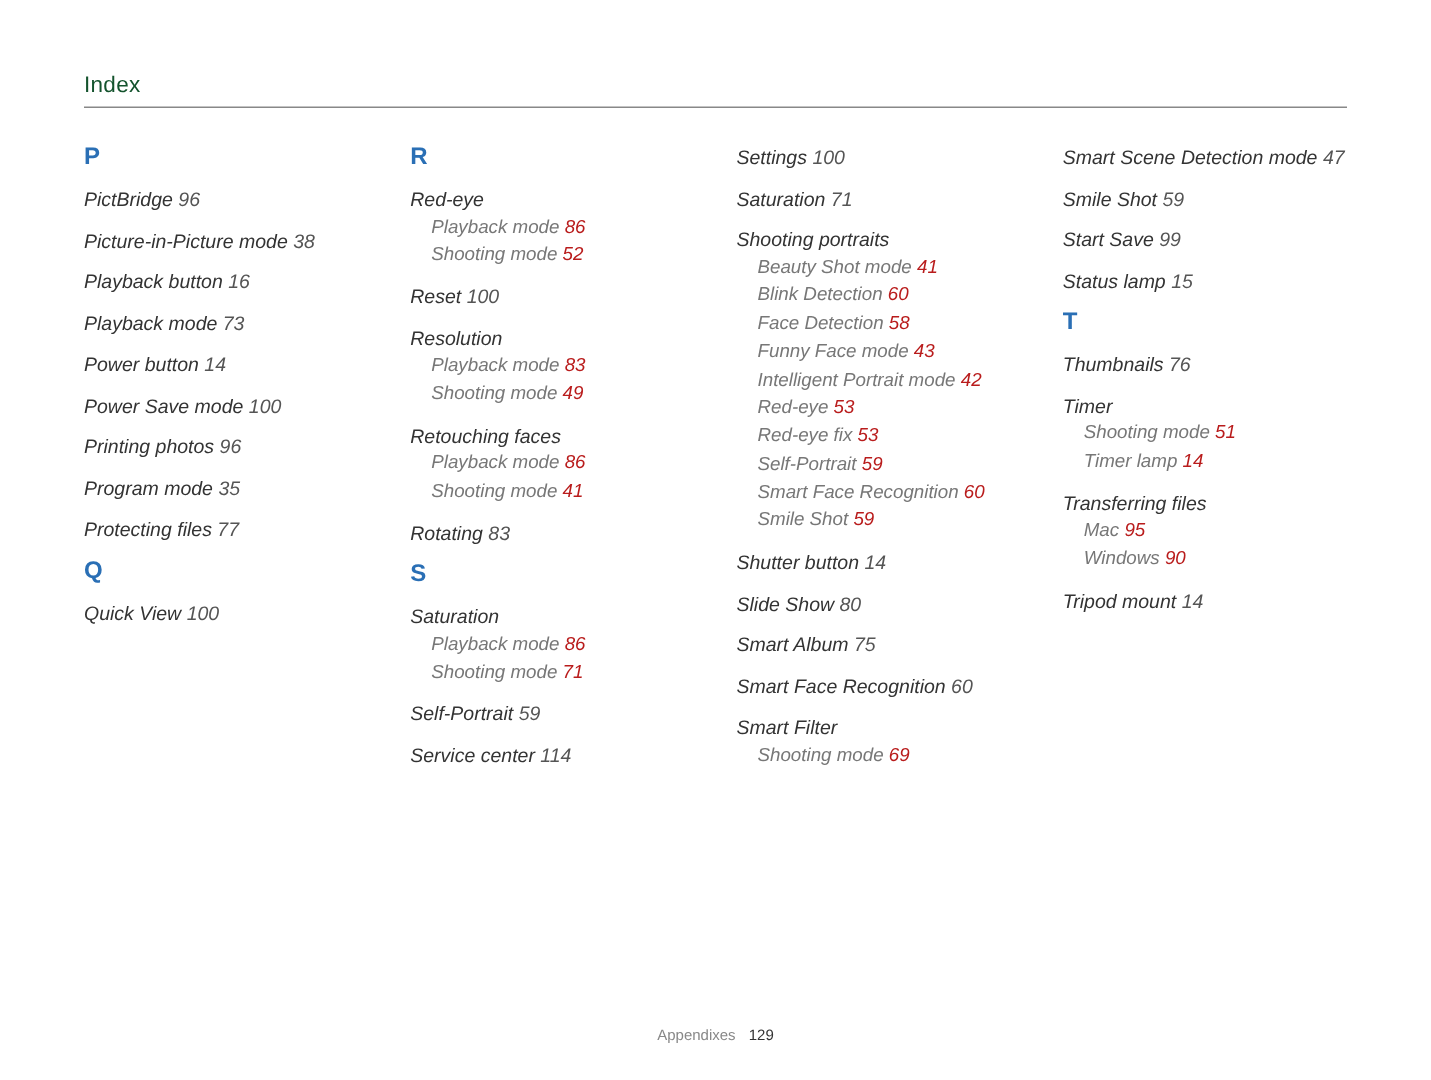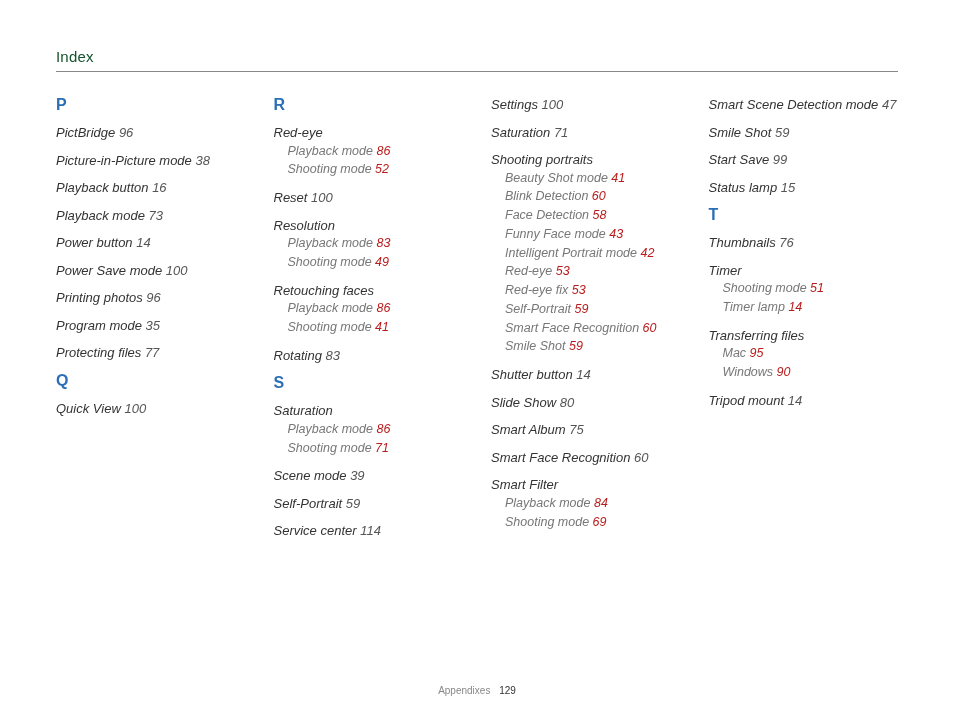--- a/index.html
+++ b/index.html
@@ -93,33 +93,32 @@
       </div>
       <div class="col">
         <div class="letter first">R</div>
         <div class="entry"><span class="title">Red-eye</span><div class="sub"><span>Playback mode</span>  <span class="pg">86</span></div><div class="sub"><span>Shooting mode</span>  <span class="pg">52</span></div></div>
         <div class="entry"><span class="title">Reset</span>  <span class="pg">100</span></div>
         <div class="entry"><span class="title">Resolution</span><div class="sub"><span>Playback mode</span>  <span class="pg">83</span></div><div class="sub"><span>Shooting mode</span>  <span class="pg">49</span></div></div>
         <div class="entry"><span class="title">Retouching faces</span><div class="sub"><span>Playback mode</span>  <span class="pg">86</span></div><div class="sub"><span>Shooting mode</span>  <span class="pg">41</span></div></div>
         <div class="entry"><span class="title">Rotating</span>  <span class="pg">83</span></div>
         <div class="letter">S</div>
         <div class="entry"><span class="title">Saturation</span><div class="sub"><span>Playback mode</span>  <span class="pg">86</span></div><div class="sub"><span>Shooting mode</span>  <span class="pg">71</span></div></div>
-        <div class="entry"><span class="title">Scene mode</span>  <span class="pg">39</span></div>
         <div class="entry"><span class="title">Self-Portrait</span>  <span class="pg">59</span></div>
         <div class="entry"><span class="title">Service center</span>  <span class="pg">114</span></div>
       </div>
       <div class="col">
         <div class="entry"><span class="title">Settings</span>  <span class="pg">100</span></div>
         <div class="entry"><span class="title">Saturation</span>  <span class="pg">71</span></div>
         <div class="entry"><span class="title">Shooting portraits</span><div class="sub"><span>Beauty Shot mode</span>  <span class="pg">41</span></div><div class="sub"><span>Blink Detection</span>  <span class="pg">60</span></div><div class="sub"><span>Face Detection</span>  <span class="pg">58</span></div><div class="sub"><span>Funny Face mode</span>  <span class="pg">43</span></div><div class="sub"><span>Intelligent Portrait mode</span>  <span class="pg">42</span></div><div class="sub"><span>Red-eye</span>  <span class="pg">53</span></div><div class="sub"><span>Red-eye fix</span>  <span class="pg">53</span></div><div class="sub"><span>Self-Portrait</span>  <span class="pg">59</span></div><div class="sub"><span>Smart Face Recognition</span>  <span class="pg">60</span></div><div class="sub"><span>Smile Shot</span>  <span class="pg">59</span></div></div>
         <div class="entry"><span class="title">Shutter button</span>  <span class="pg">14</span></div>
         <div class="entry"><span class="title">Slide Show</span>  <span class="pg">80</span></div>
         <div class="entry"><span class="title">Smart Album</span>  <span class="pg">75</span></div>
         <div class="entry"><span class="title">Smart Face Recognition</span>  <span class="pg">60</span></div>
-        <div class="entry"><span class="title">Smart Filter</span><div class="sub"><span>Playback mode</span>  <span class="pg">84</span></div><div class="sub"><span>Shooting mode</span>  <span class="pg">69</span></div></div>
+        <div class="entry"><span class="title">Smart Filter</span><div class="sub"><span>Shooting mode</span>  <span class="pg">69</span></div></div>
       </div>
       <div class="col">
         <div class="entry"><span class="title">Smart Scene Detection mode</span>  <span class="pg">47</span></div>
         <div class="entry"><span class="title">Smile Shot</span>  <span class="pg">59</span></div>
         <div class="entry"><span class="title">Start Save</span>  <span class="pg">99</span></div>
         <div class="entry"><span class="title">Status lamp</span>  <span class="pg">15</span></div>
         <div class="letter first">T</div>
         <div class="entry"><span class="title">Thumbnails</span>  <span class="pg">76</span></div>
         <div class="entry"><span class="title">Timer</span><div class="sub"><span>Shooting mode</span>  <span class="pg">51</span></div><div class="sub"><span>Timer lamp</span>  <span class="pg">14</span></div></div>
         <div class="entry"><span class="title">Transferring files</span><div class="sub"><span>Mac</span>  <span class="pg">95</span></div><div class="sub"><span>Windows</span>  <span class="pg">90</span></div></div>

